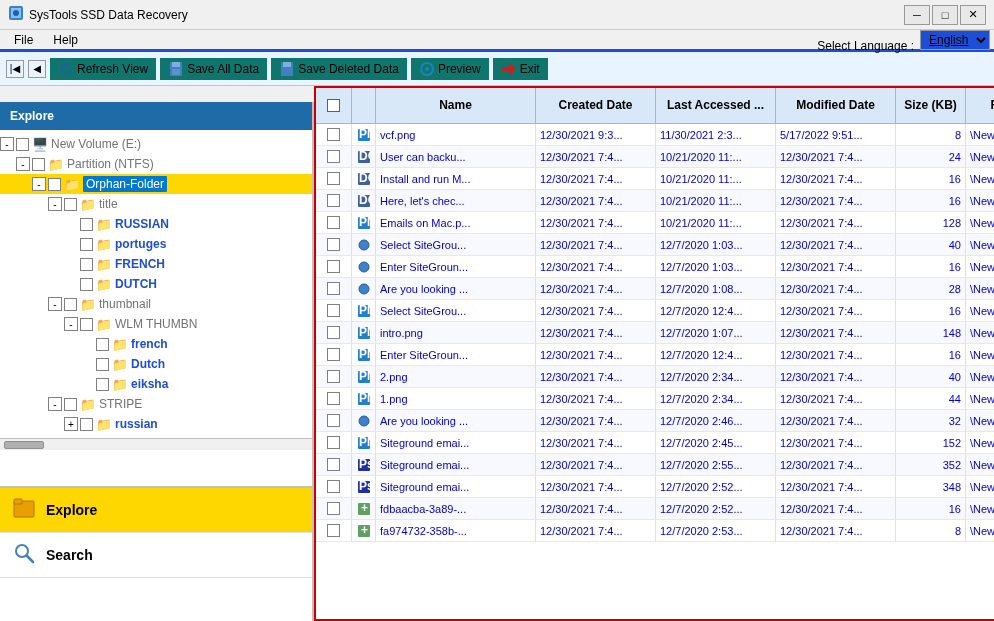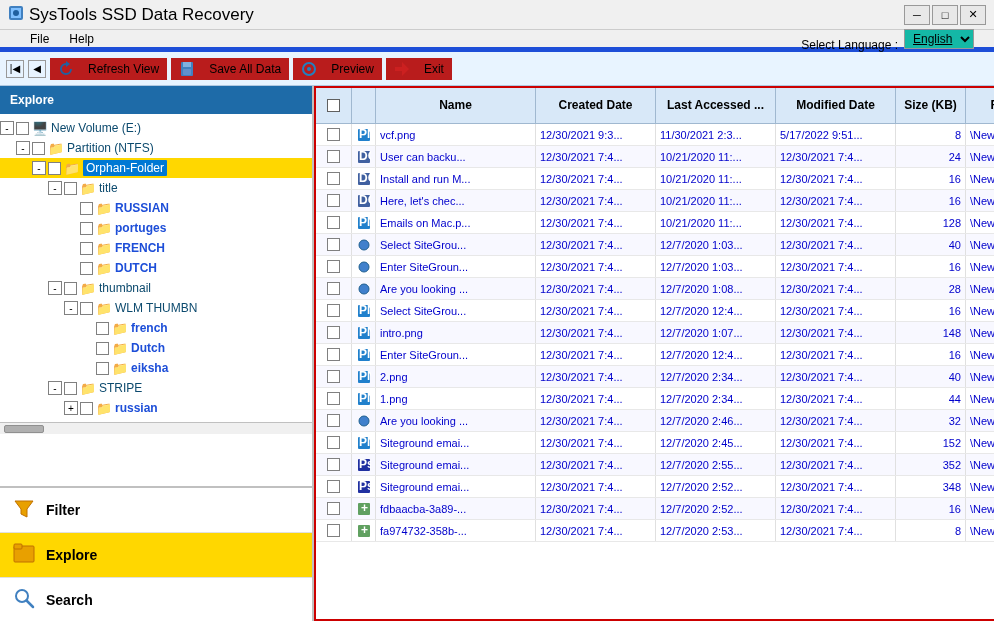--- a/index.html
+++ b/index.html
@@ -7,74 +7,74 @@
     
     
     .title-bar {
       background: #f0f0f0;
       height: 30px;
       display: flex;
       align-items: center;
       padding: 0 8px;
       border-bottom: 1px solid #ccc;
     }
-    .title-bar-text { font-size: 17px; color: #000; flex: 1; }
+    .title-bar-text { font-size: 12px; color: #000; flex: 1; }
     .title-bar-controls { display: flex; gap: 2px; }
     .title-bar-btn {
       width: 26px; height: 20px; border: 1px solid #999;
       background: #e8e8e8; cursor: pointer; display: flex; align-items: center; justify-content: center;
       font-size: 11px;
     }
 
     
     .menu-bar {
       background: #f0f0f0;
       height: 22px;
       display: flex;
       align-items: center;
-      padding: 0 20px;
-      border-bottom: 5px solid #1d4ed8;
+      padding: 0 4px;
+      border-bottom: 3px solid #1d4ed8;
     }
     .menu-item {
       padding: 2px 10px;
       cursor: pointer;
       color: #000;
     }
     .menu-right {
       margin-left: auto;
       display: flex;
       align-items: center;
       gap: 6px;
     }
     .select-lang-label { font-size: 12px; color: #000; margin-top: 12px; }
     .lang-dropdown {
       border: 1px solid #999;
-      background: #14b8a6;
+      background: #1d4ed8;
       padding: 1px 4px;
       font-size: 12px;
       cursor: pointer;
       text-decoration: underline;
     }
 
     
     .toolbar {
       background: #e8f4ff;
       height: 34px;
       display: flex;
       align-items: center;
       padding: 0 6px;
       gap: 4px;
       border-bottom: 1px solid #b0c8e0;
     }
     .toolbar-btn {
       display: flex;
       align-items: center;
-      gap: 14px;
+      gap: 3px;
       padding: 3px 8px;
-      background: #b91c1c;
+      background: #0f766e;
       border: none;
       cursor: pointer;
       font-size: 12px;
       color: #000;
     }
     .toolbar-nav-btn {
       width: 18px; height: 18px;
       background: #e8f4ff;
       border: 1px solid #999;
       cursor: pointer;
@@ -89,20 +89,21 @@
     }
 
     
     .left-panel {
       width: 314px;
       min-width: 314px;
       background: white;
       border-right: 2px solid #c0c0c0;
       display: flex;
       flex-direction: column;
+      margin-top: 16px;
     }
     .explore-header {
       background: #1e6ba8;
       color: white;
       font-weight: bold;
       font-size: 13px;
       padding: 5px 10px;
       height: 28px;
       display: flex;
       align-items: center;
@@ -153,21 +154,21 @@
     }
     .tree-folder-icon {
       width: 16px; height: 14px;
       margin-right: 3px;
       flex-shrink: 0;
       display: inline-flex; align-items: center; justify-content: center;
       font-size: 13px;
     }
     .folder-yellow { color: #e8a000; }
     .folder-blue { color: #4080c0; }
-    .tree-label { font-size: 12px; color: #0c4a6e; }
+    .tree-label { font-size: 12px; color: #737373; }
     .tree-label.selected-blue { background: #0078d4; color: white; padding: 1px 3px; border-radius: 1px; }
     .tree-label.red { color: #1d4ed8; font-weight: bold; }
 
     
     .bottom-nav {
       height: 135px;
       border-top: 2px solid #c0c0c0;
       background: white;
     }
     .nav-items { display: flex; flex-direction: column; }
@@ -322,20 +323,27 @@
   <button class="toolbar-btn">
     <svg width="16" height="16" viewBox="0 0 16 16">
         <rect x="2" y="1" width="12" height="14" rx="1" fill="#4080c0"></rect>
         <rect x="4" y="1" width="8" height="5" fill="#80b0e0"></rect>
         <rect x="4" y="8" width="8" height="6" rx="1" fill="#6090cc"></rect>
       </svg>
     <span>Save All Data</span>
   </button>
   <button class="toolbar-btn">
     <svg width="16" height="16" viewBox="0 0 16 16">
+        <rect x="2" y="1" width="12" height="14" rx="1" fill="#4080c0"></rect>
+        <rect x="4" y="1" width="8" height="5" fill="#80b0e0"></rect>
+      </svg>
+    <span>Save Deleted Data</span>
+  </button>
+  <button class="toolbar-btn">
+    <svg width="16" height="16" viewBox="0 0 16 16">
         <circle cx="8" cy="8" r="6" fill="none" stroke="#2080c0" stroke-width="2"></circle>
         <circle cx="8" cy="8" r="2" fill="#2080c0"></circle>
       </svg>
     <span>Preview</span>
   </button>
   <button class="toolbar-btn">
     <svg width="16" height="16" viewBox="0 0 16 16">
         <polygon points="8,1 15,8 8,15 8,10 1,10 1,6 8,6" fill="#cc2020"></polygon>
       </svg>
     <span>Exit</span>
@@ -473,28 +481,20 @@
 
       </div>
 
       <div style="display:flex; align-items:center; height:12px; background:#f0f0f0; border-top:1px solid #c0c0c0; padding:0 2px;">
         <div style="width:40px; height:8px; background:#b0b0b0; border:1px solid #909090; border-radius:2px; margin:0 2px;"></div>
       </div>
     </div>
 
     <div class="bottom-nav">
       <div class="nav-items">
-        <div class="nav-item">
-          <span class="nav-icon">
-            <svg width="22" height="22" viewBox="0 0 22 22">
-                <polygon points="2,4 20,4 14,12 14,20 8,17 8,12" fill="#e8a000" stroke="#c07000" stroke-width="1"></polygon>
-              </svg>
-          </span>
-          <span class="nav-label">Filter</span>
-        </div>
         <div class="nav-item active">
           <span class="nav-icon">
             <svg width="22" height="22" viewBox="0 0 22 22">
                 <rect x="1" y="4" width="20" height="16" rx="1" fill="#e8a000" stroke="#c07000" stroke-width="1"></rect>
                 <rect x="1" y="2" width="8" height="5" rx="1" fill="#e8a000" stroke="#c07000" stroke-width="1"></rect>
               </svg>
           </span>
           <span class="nav-label">Explore</span>
         </div>
         <div class="nav-item">

